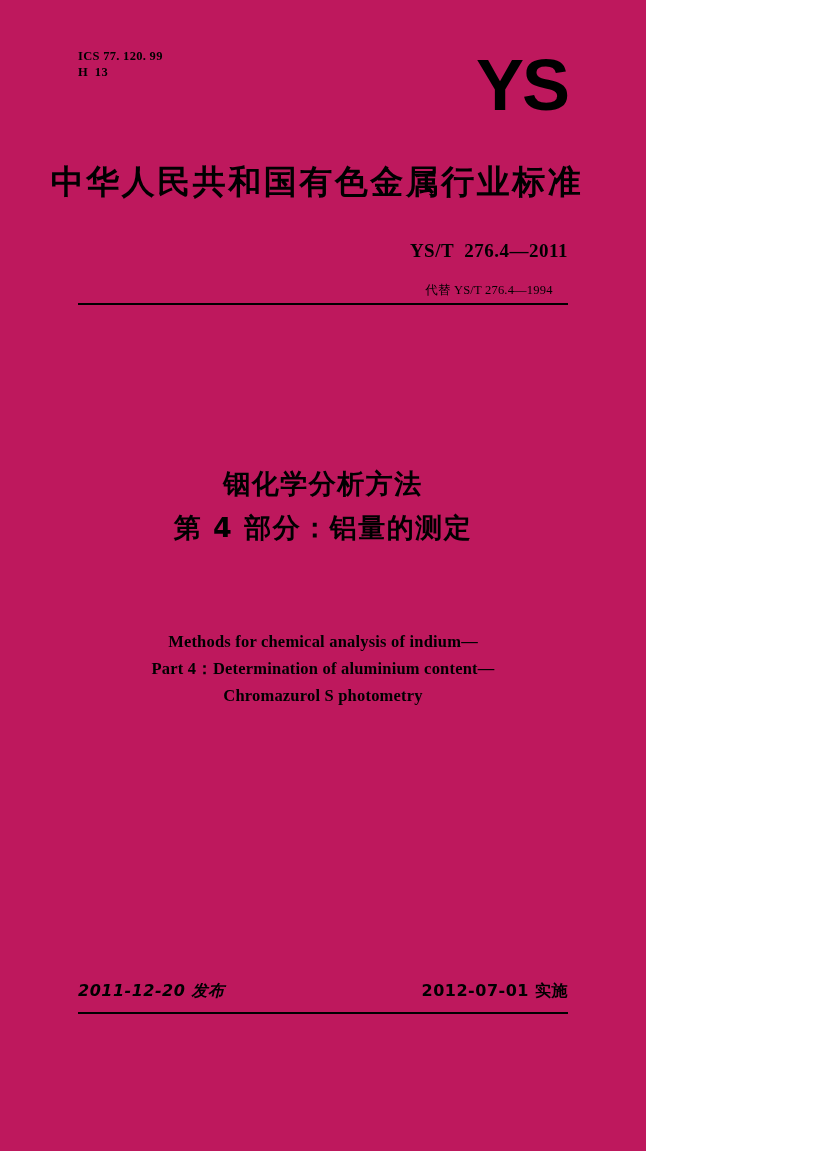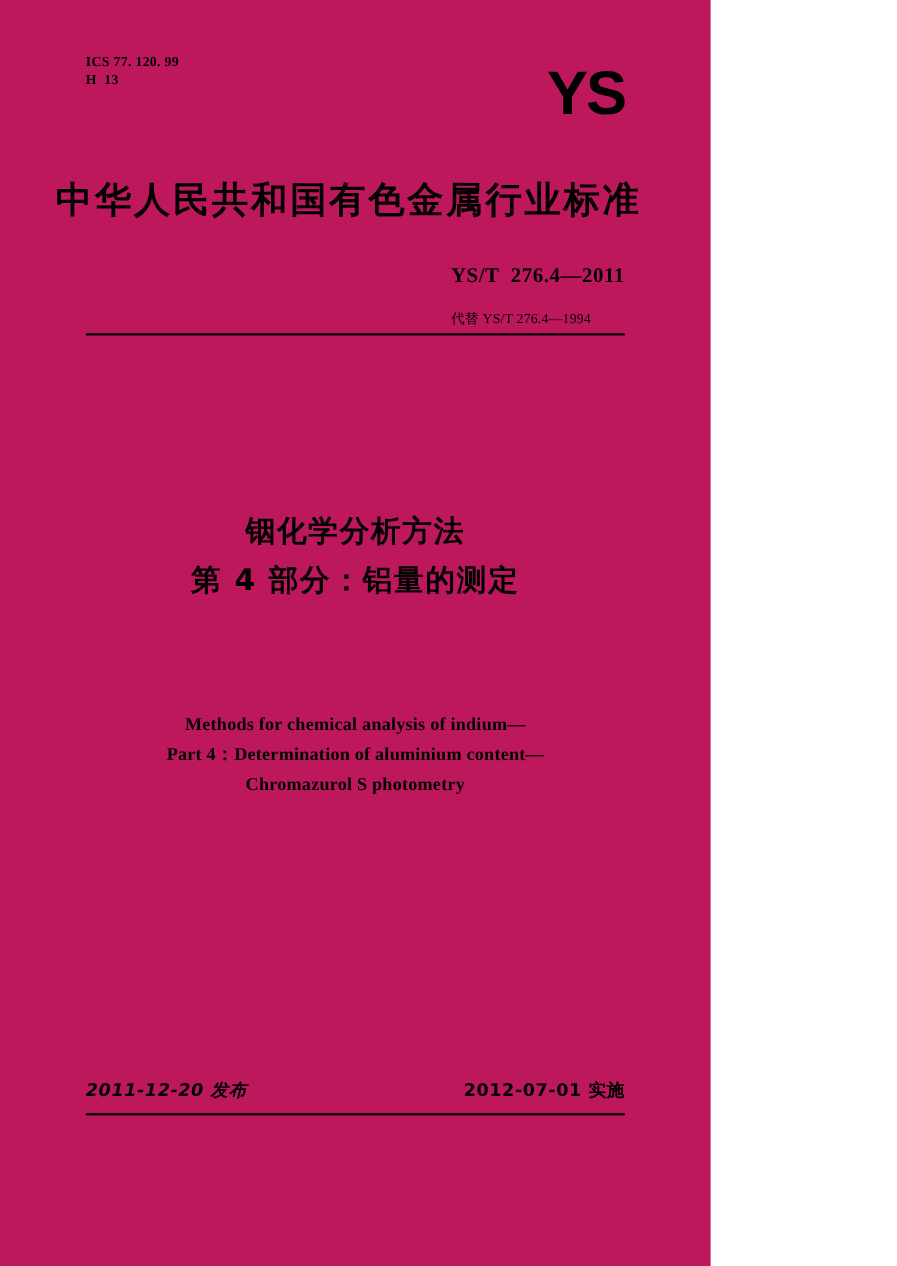--- a/index.html
+++ b/index.html
@@ -34,21 +34,21 @@
     letter-spacing: 0.3px;
   }
   .ics-line { white-space: pre; }
 
   .ys-logo {
     position: absolute;
     right: 78px;
     top: 42px;
     font-family: "Liberation Sans", sans-serif;
     font-weight: bold;
-    font-size: 56px;
+    font-size: 72px;
     line-height: 86px;
     letter-spacing: -2px;
     color: #000000;
   }
 
   .main-title {
     position: absolute;
     left: 0;
     right: 12px;
     top: 160px;
@@ -56,21 +56,21 @@
     font-family: "DejaVu Sans", sans-serif;
     font-weight: bold;
     font-size: 33px;
     letter-spacing: 2.5px;
   }
 
   .std-no {
     position: absolute;
     right: 78px;
     top: 240px;
-    text-align: left;
+    text-align: center;
     font-family: "Liberation Serif", serif;
   }
   .std-no .line1 {
     font-weight: bold;
     font-size: 19px;
     letter-spacing: 0.5px;
     white-space: pre;
   }
   .std-no .line2 {
     font-size: 12.5px;
@@ -108,21 +108,20 @@
     position: absolute;
     left: 0;
     right: 0;
     top: 628px;
     text-align: center;
     font-family: "Liberation Serif", serif;
     font-weight: bold;
     font-size: 16.5px;
     line-height: 27px;
     letter-spacing: 0.2px;
-    margin-top: 17px;
   }
   .en-title div { white-space: pre; }
 
   
   .rule-bottom {
     position: absolute;
     left: 78px;
     right: 78px;
     top: 1012px;
     height: 2px;

